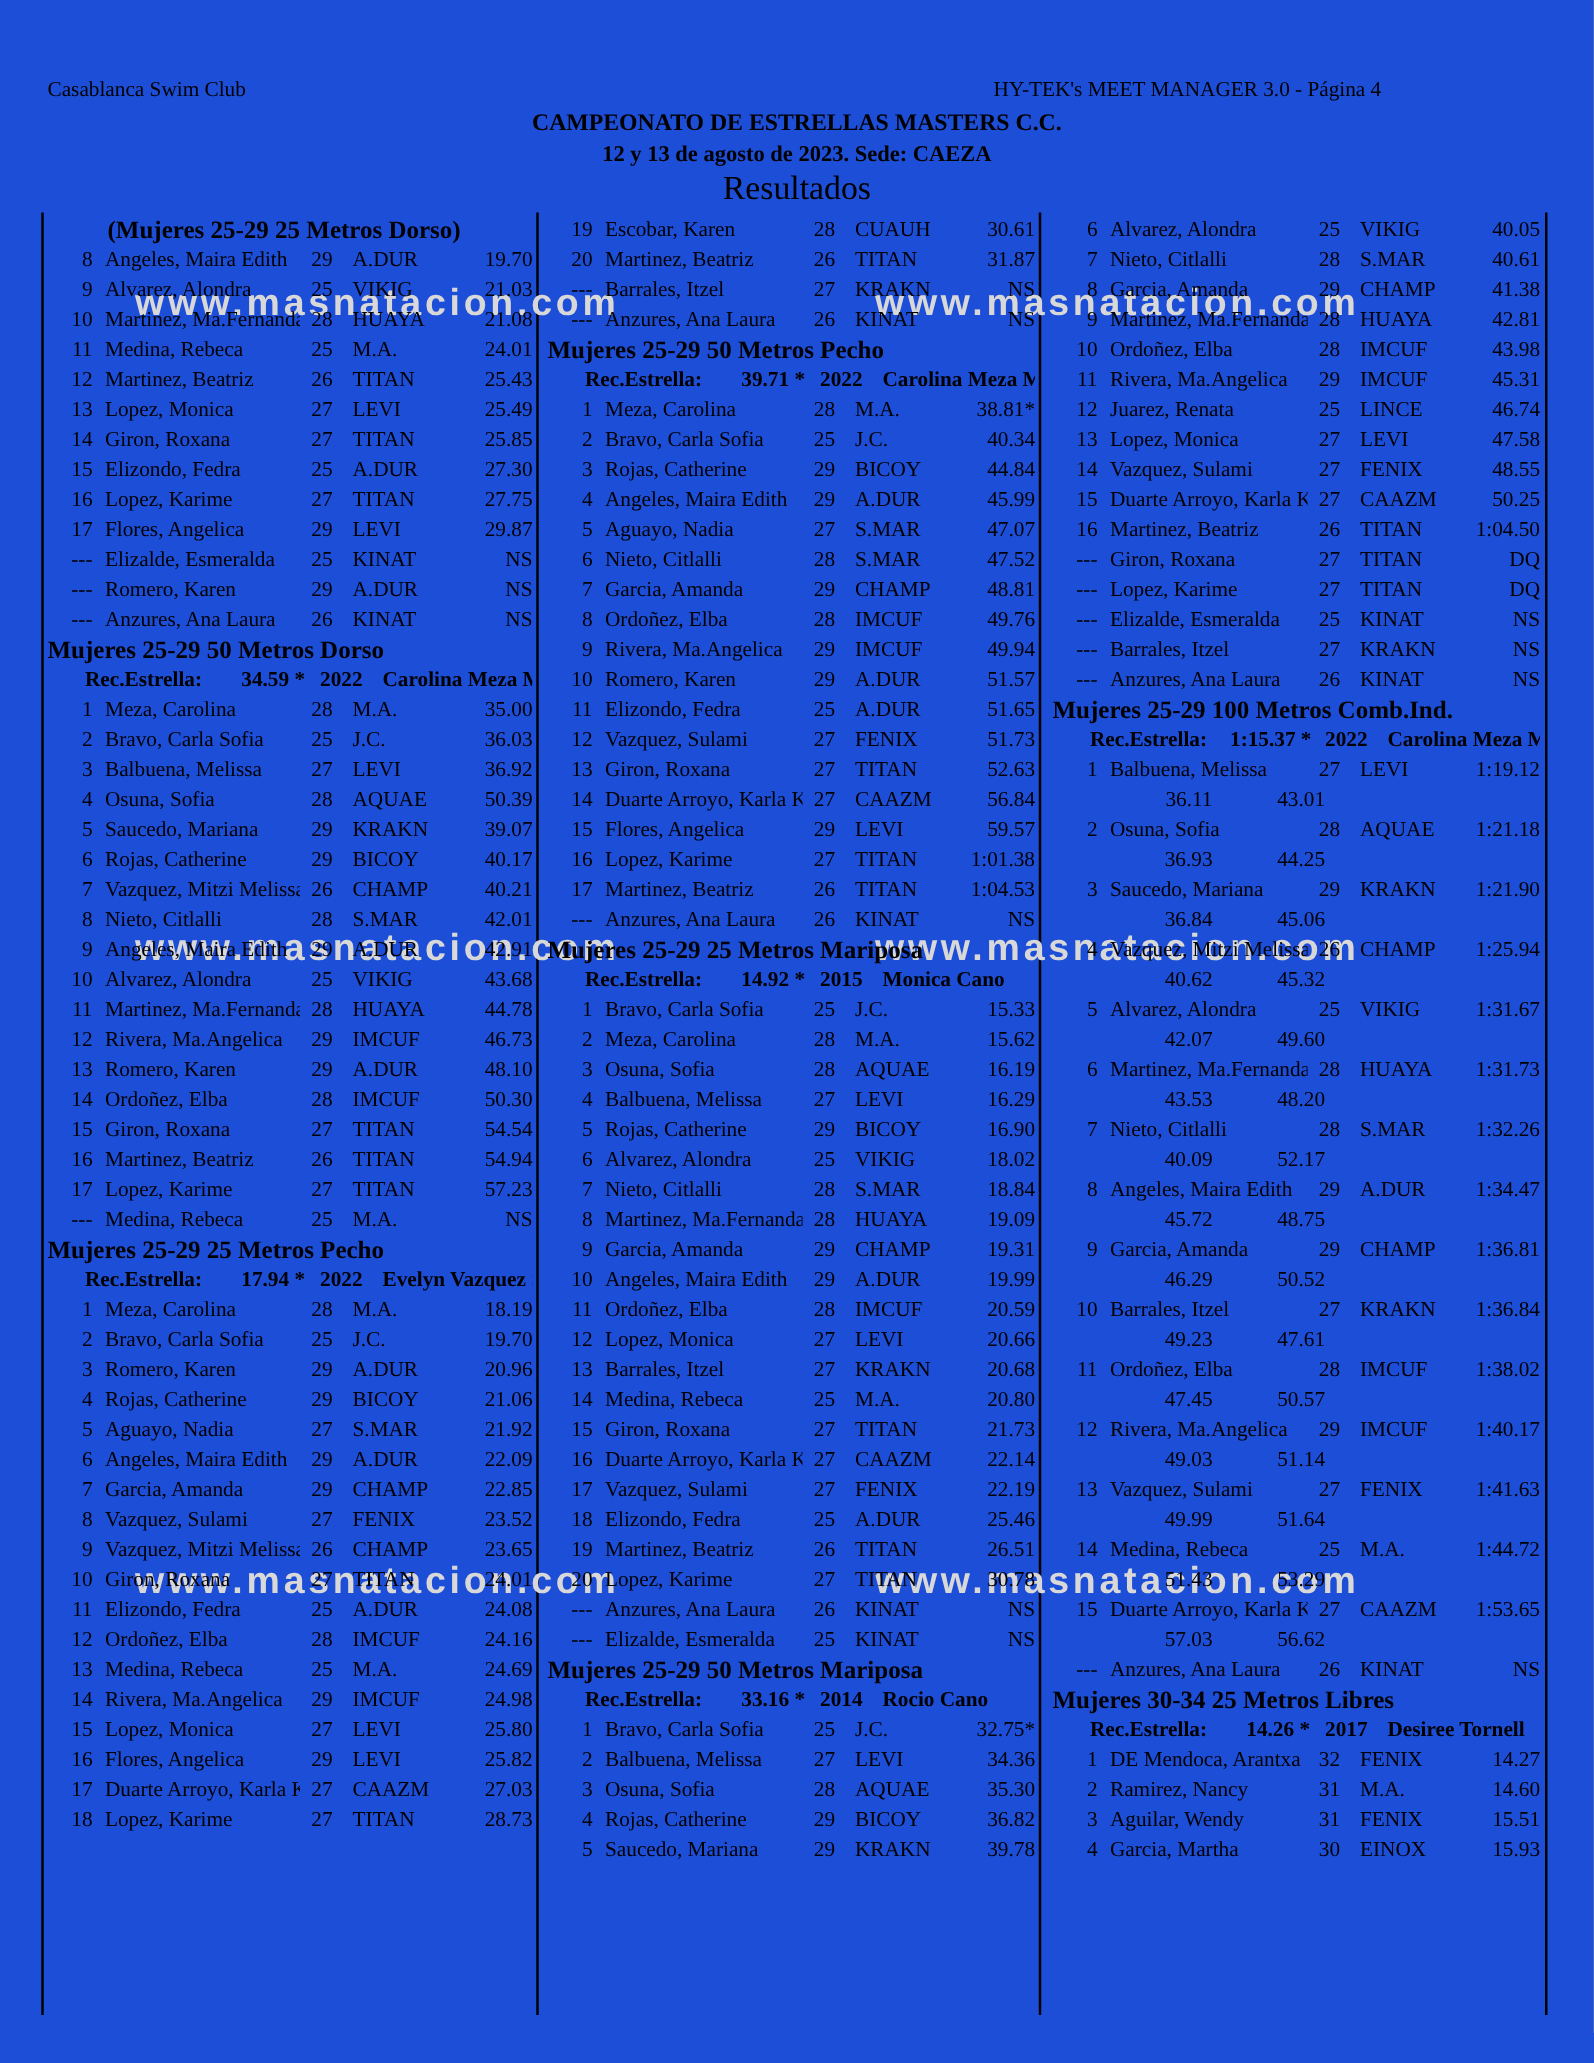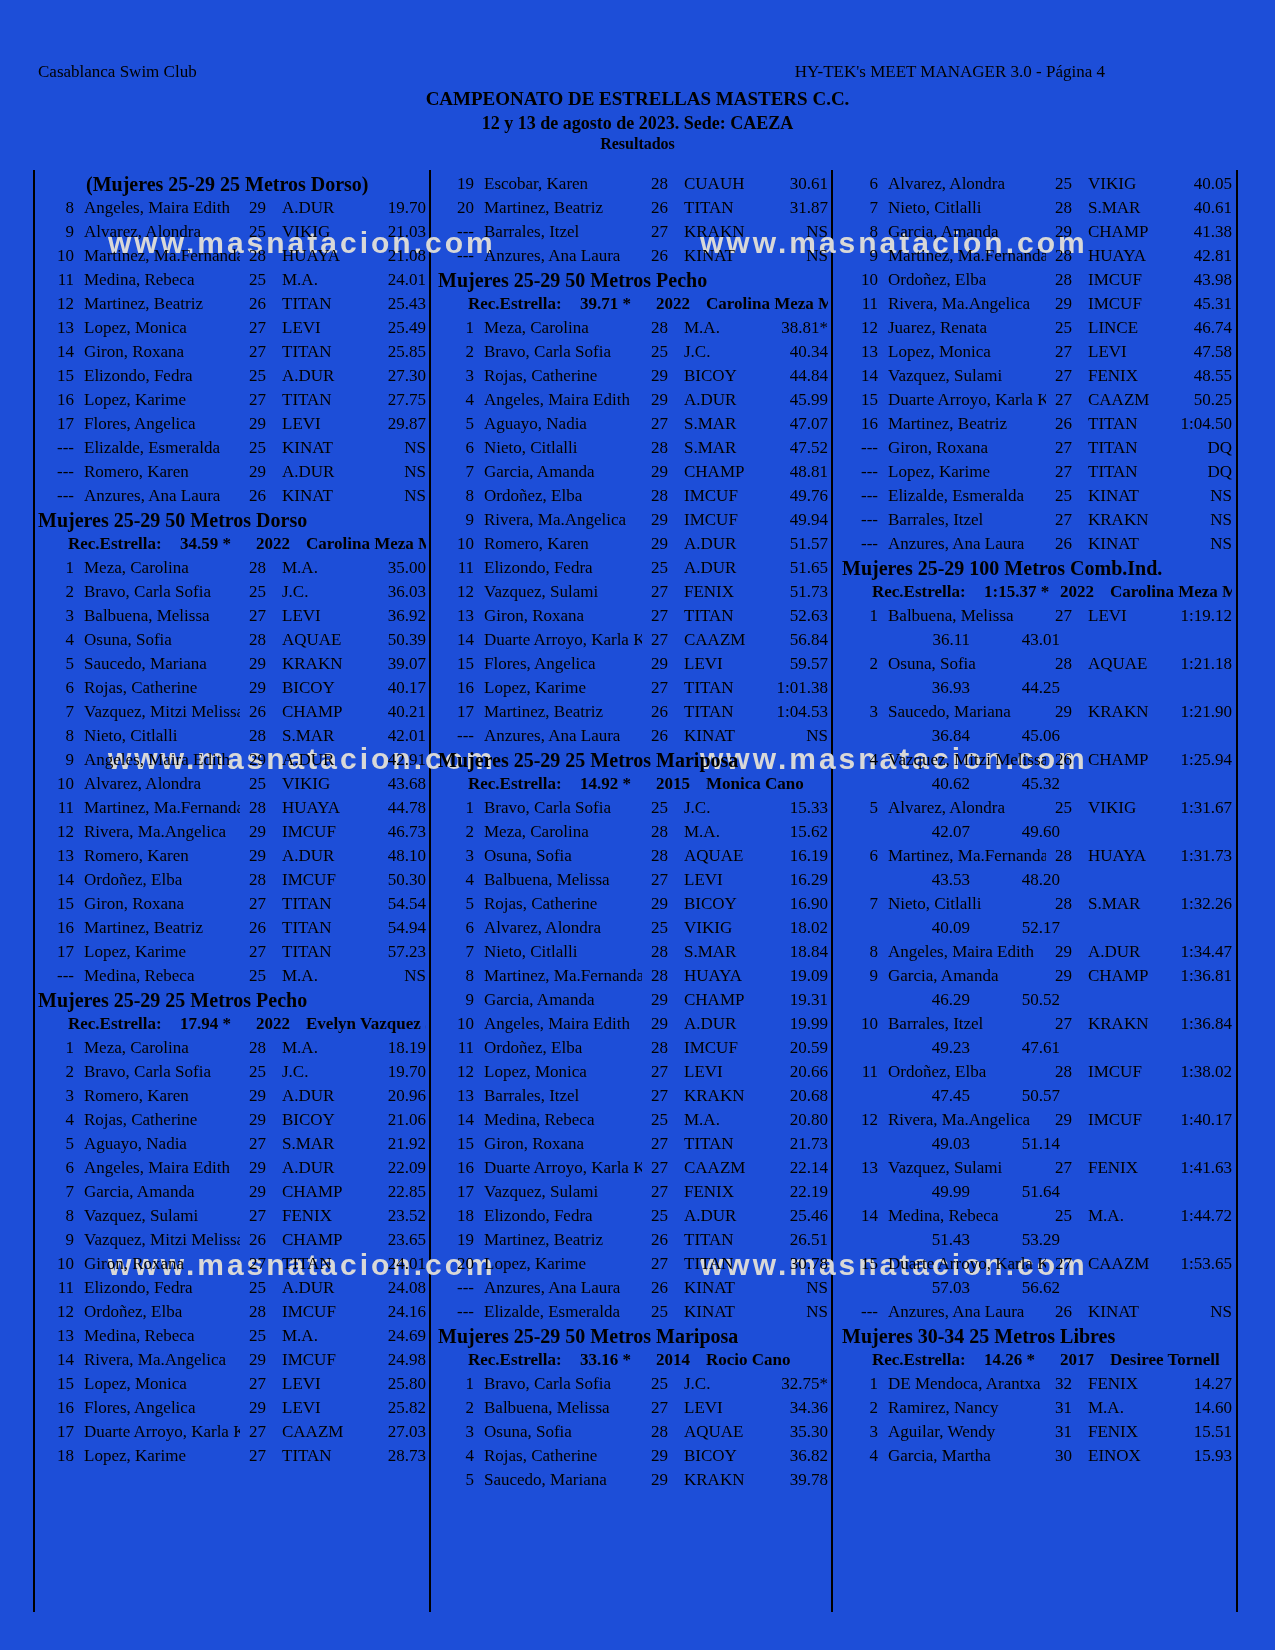--- a/index.html
+++ b/index.html
@@ -7,21 +7,21 @@
     position:relative; width:1275px; height:1650px; margin:0 auto;
     background:#1d4ed8; color:#000;
     font-family:"Liberation Serif", serif;
     overflow:hidden;
   }
   
   .h-club  { position:absolute; left:38px;  top:62px; font-size:17px; white-space:nowrap; }
   .h-app   { position:absolute; right:170px; top:62px; font-size:17px; white-space:nowrap; }
   .h-meet  { position:absolute; left:0; top:88px;  width:100%; text-align:center; font-weight:bold; font-size:19px; }
   .h-date  { position:absolute; left:0; top:113px; width:100%; text-align:center; font-weight:bold; font-size:18px; }
-  .h-res   { position:absolute; left:0; top:135px; width:100%; text-align:center; font-weight:bold; font-size:16px; }
+  .h-res   { position:absolute; left:0; top:135px; width:100%; text-align:center; font-weight:normal; font-size:27px; }
 
   
   .vline { position:absolute; top:170px; height:1442px; width:2px; background:#000; }
   .vl-1 { left:33px; } .vl-2 { left:429px; } .vl-3 { left:831px; } .vl-4 { left:1236px; }
 
   
   .wm {
     position:absolute; z-index:0;
     font-family:"Liberation Sans", sans-serif; font-weight:bold;
     font-size:30px; letter-spacing:3px; white-space:nowrap;
@@ -31,21 +31,21 @@
   .col { position:absolute; top:172px; z-index:1; }
   .col-1 { left:38px;  width:388px; }
   .col-2 { left:438px; width:390px; }
   .col-3 { left:842px; width:390px; }
 
   .event-title { font-weight:bold; font-size:20px; line-height:24px; white-space:nowrap; overflow:hidden; margin-top:0; }
   .col > .section:first-child .event-title { margin-top:0;margin-left:48px; }
 
   .record { display:flex; font-weight:bold; font-size:17px; line-height:24px; padding-left:30px; white-space:nowrap; overflow:hidden; }
   .rec-label { width:112px; flex:none; }
-  .rec-time  { width:64px;  flex:none; text-align:left; }
+  .rec-time  { width:64px;  flex:none; text-align:right; }
   .rec-year  { width:58px;  flex:none; text-align:center; }
   .rec-holder{ flex:1; padding-left:4px; overflow:hidden; }
 
   .row { display:flex; font-size:17px; line-height:24px; white-space:nowrap; }
   .c-rank { width:36px; flex:none; text-align:right; padding-right:10px; }
   .c-name { flex:1; overflow:hidden; }
   .c-age  { width:26px; flex:none; text-align:right; }
   .c-team { width:78px; flex:none; padding-left:16px; }
   .c-time { width:66px; flex:none; text-align:right; }
 
@@ -1018,20 +1018,24 @@
           <span class="c-split1">40.09</span>
           <span class="c-split2">52.17</span>
         </div>
         <div class="row">
           <span class="c-rank">8</span>
           <span class="c-name">Angeles, Maira Edith</span>
           <span class="c-age">29</span>
           <span class="c-team">A.DUR</span>
           <span class="c-time">1:34.47</span>
         </div>
+        <div class="splits">
+          <span class="c-split1">45.72</span>
+          <span class="c-split2">48.75</span>
+        </div>
         <div class="row">
           <span class="c-rank">9</span>
           <span class="c-name">Garcia, Amanda</span>
           <span class="c-age">29</span>
           <span class="c-team">CHAMP</span>
           <span class="c-time">1:36.81</span>
         </div>
         <div class="splits">
           <span class="c-split1">46.29</span>
           <span class="c-split2">50.52</span>

